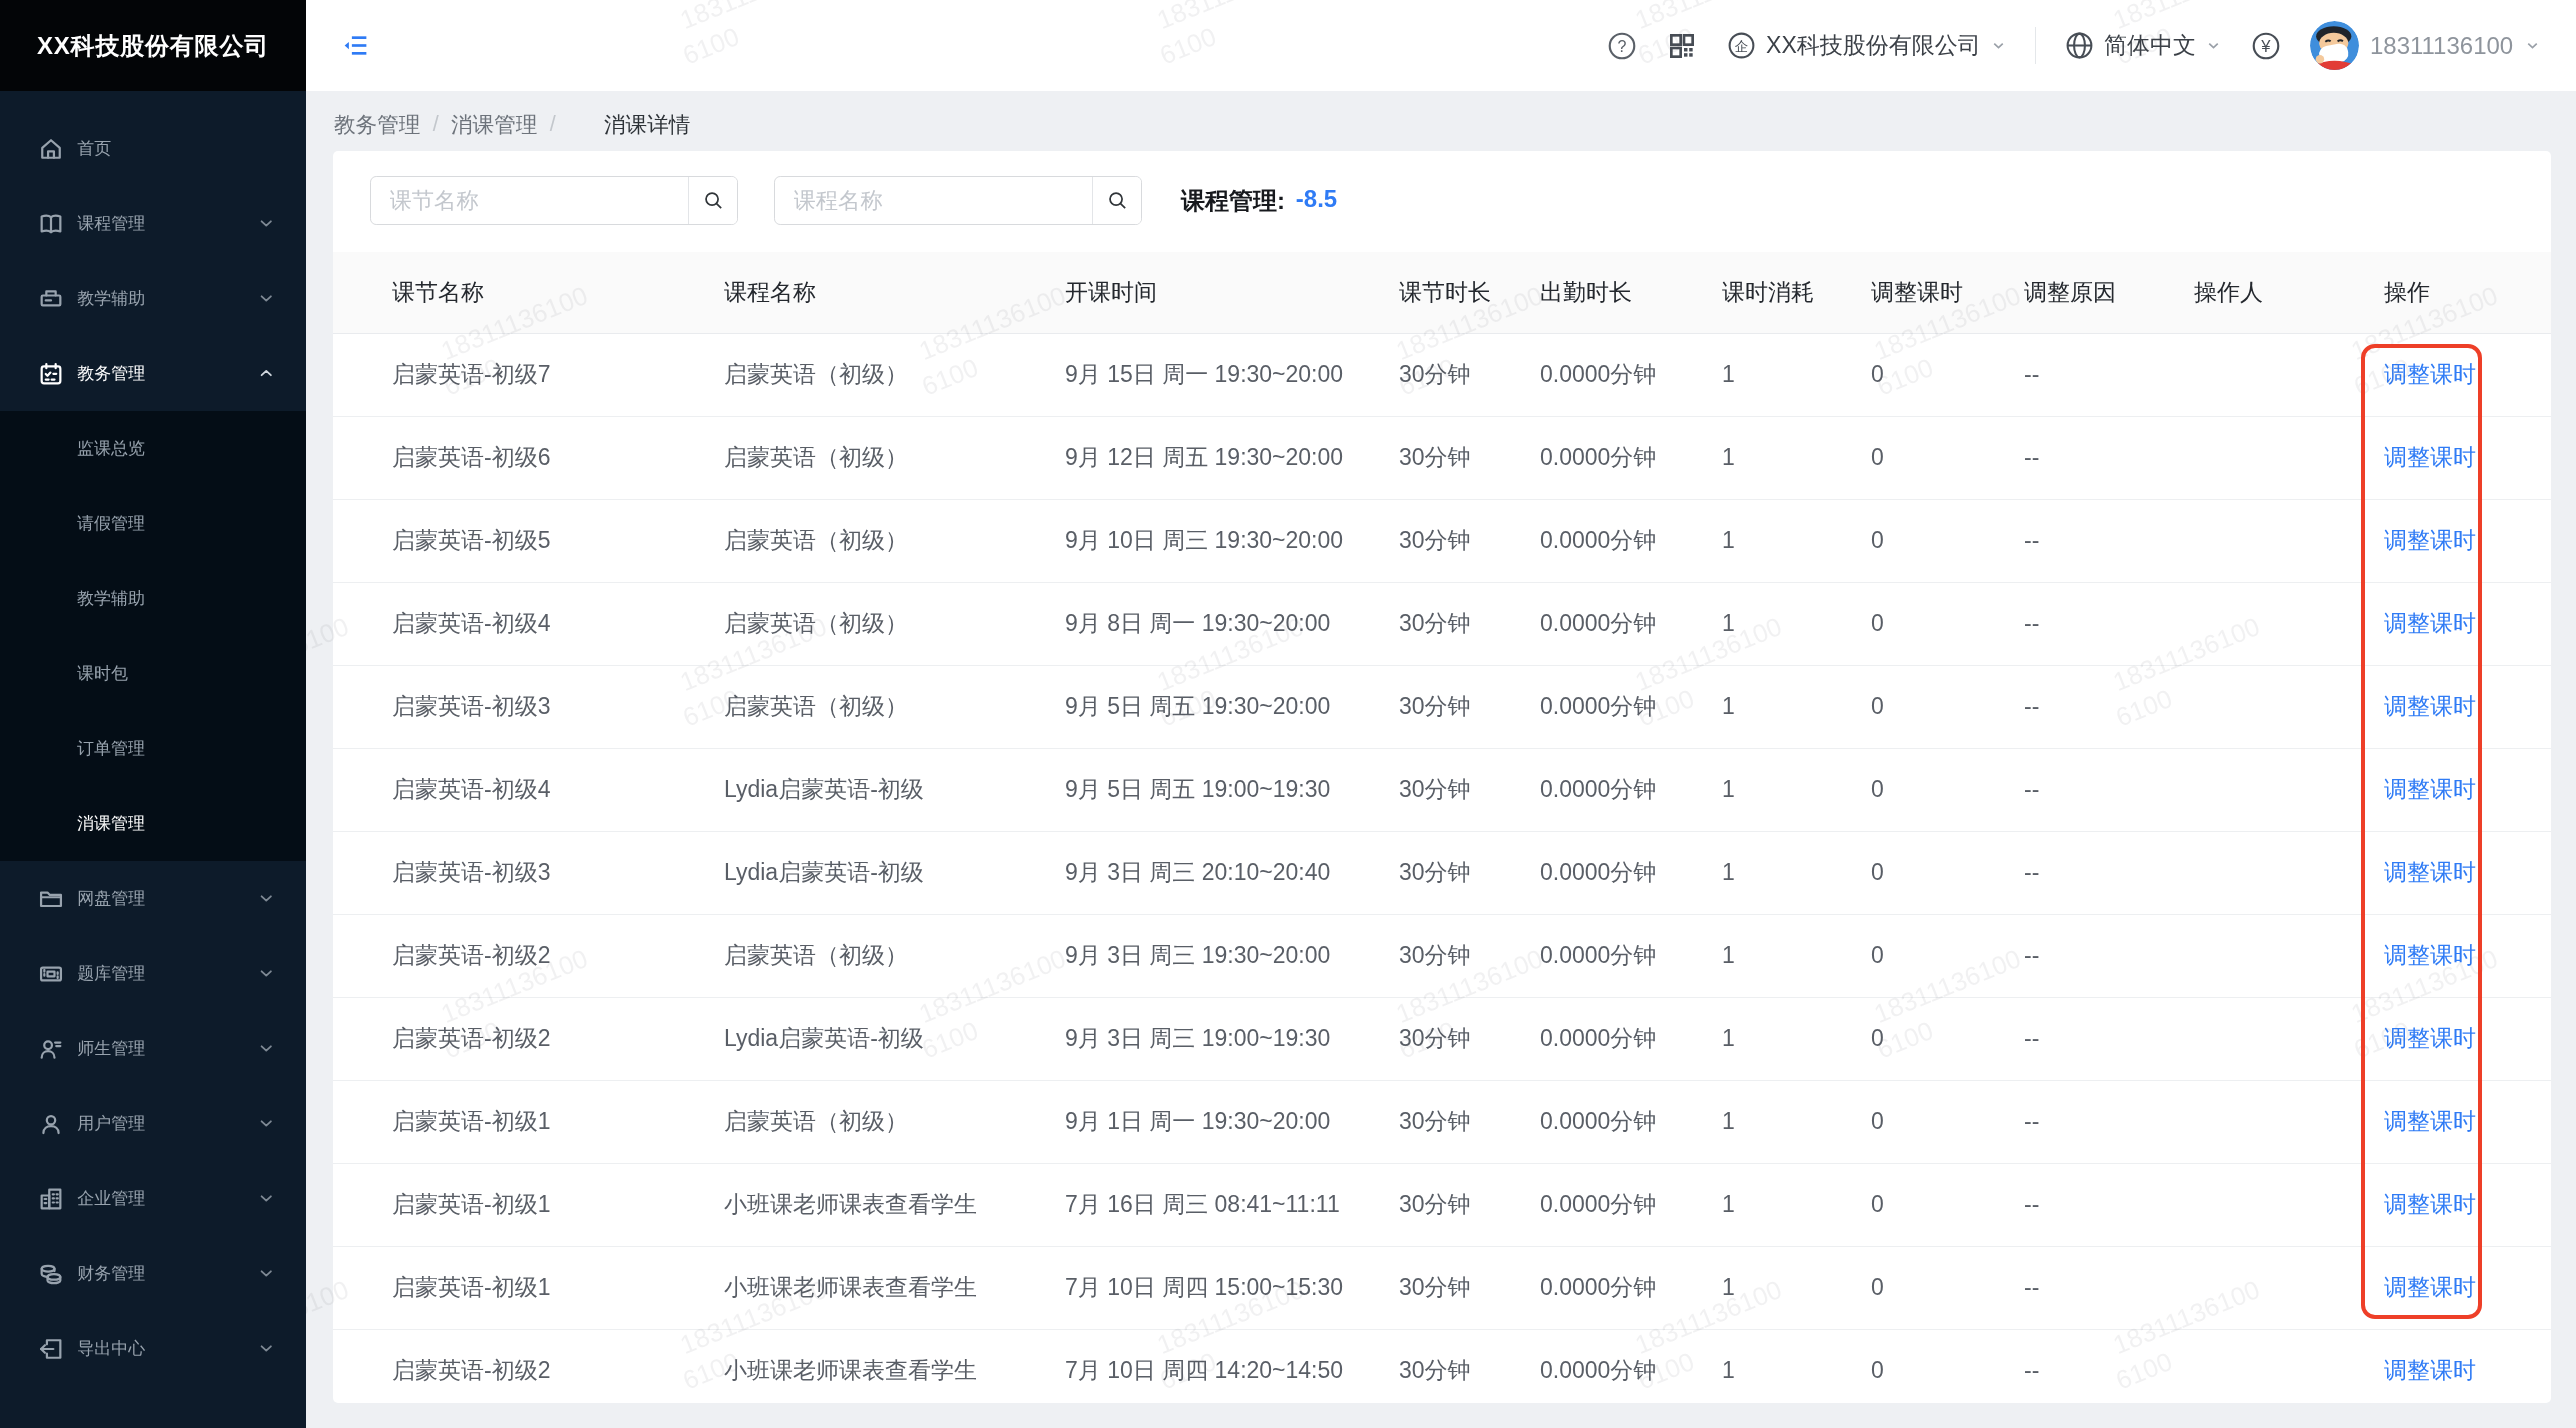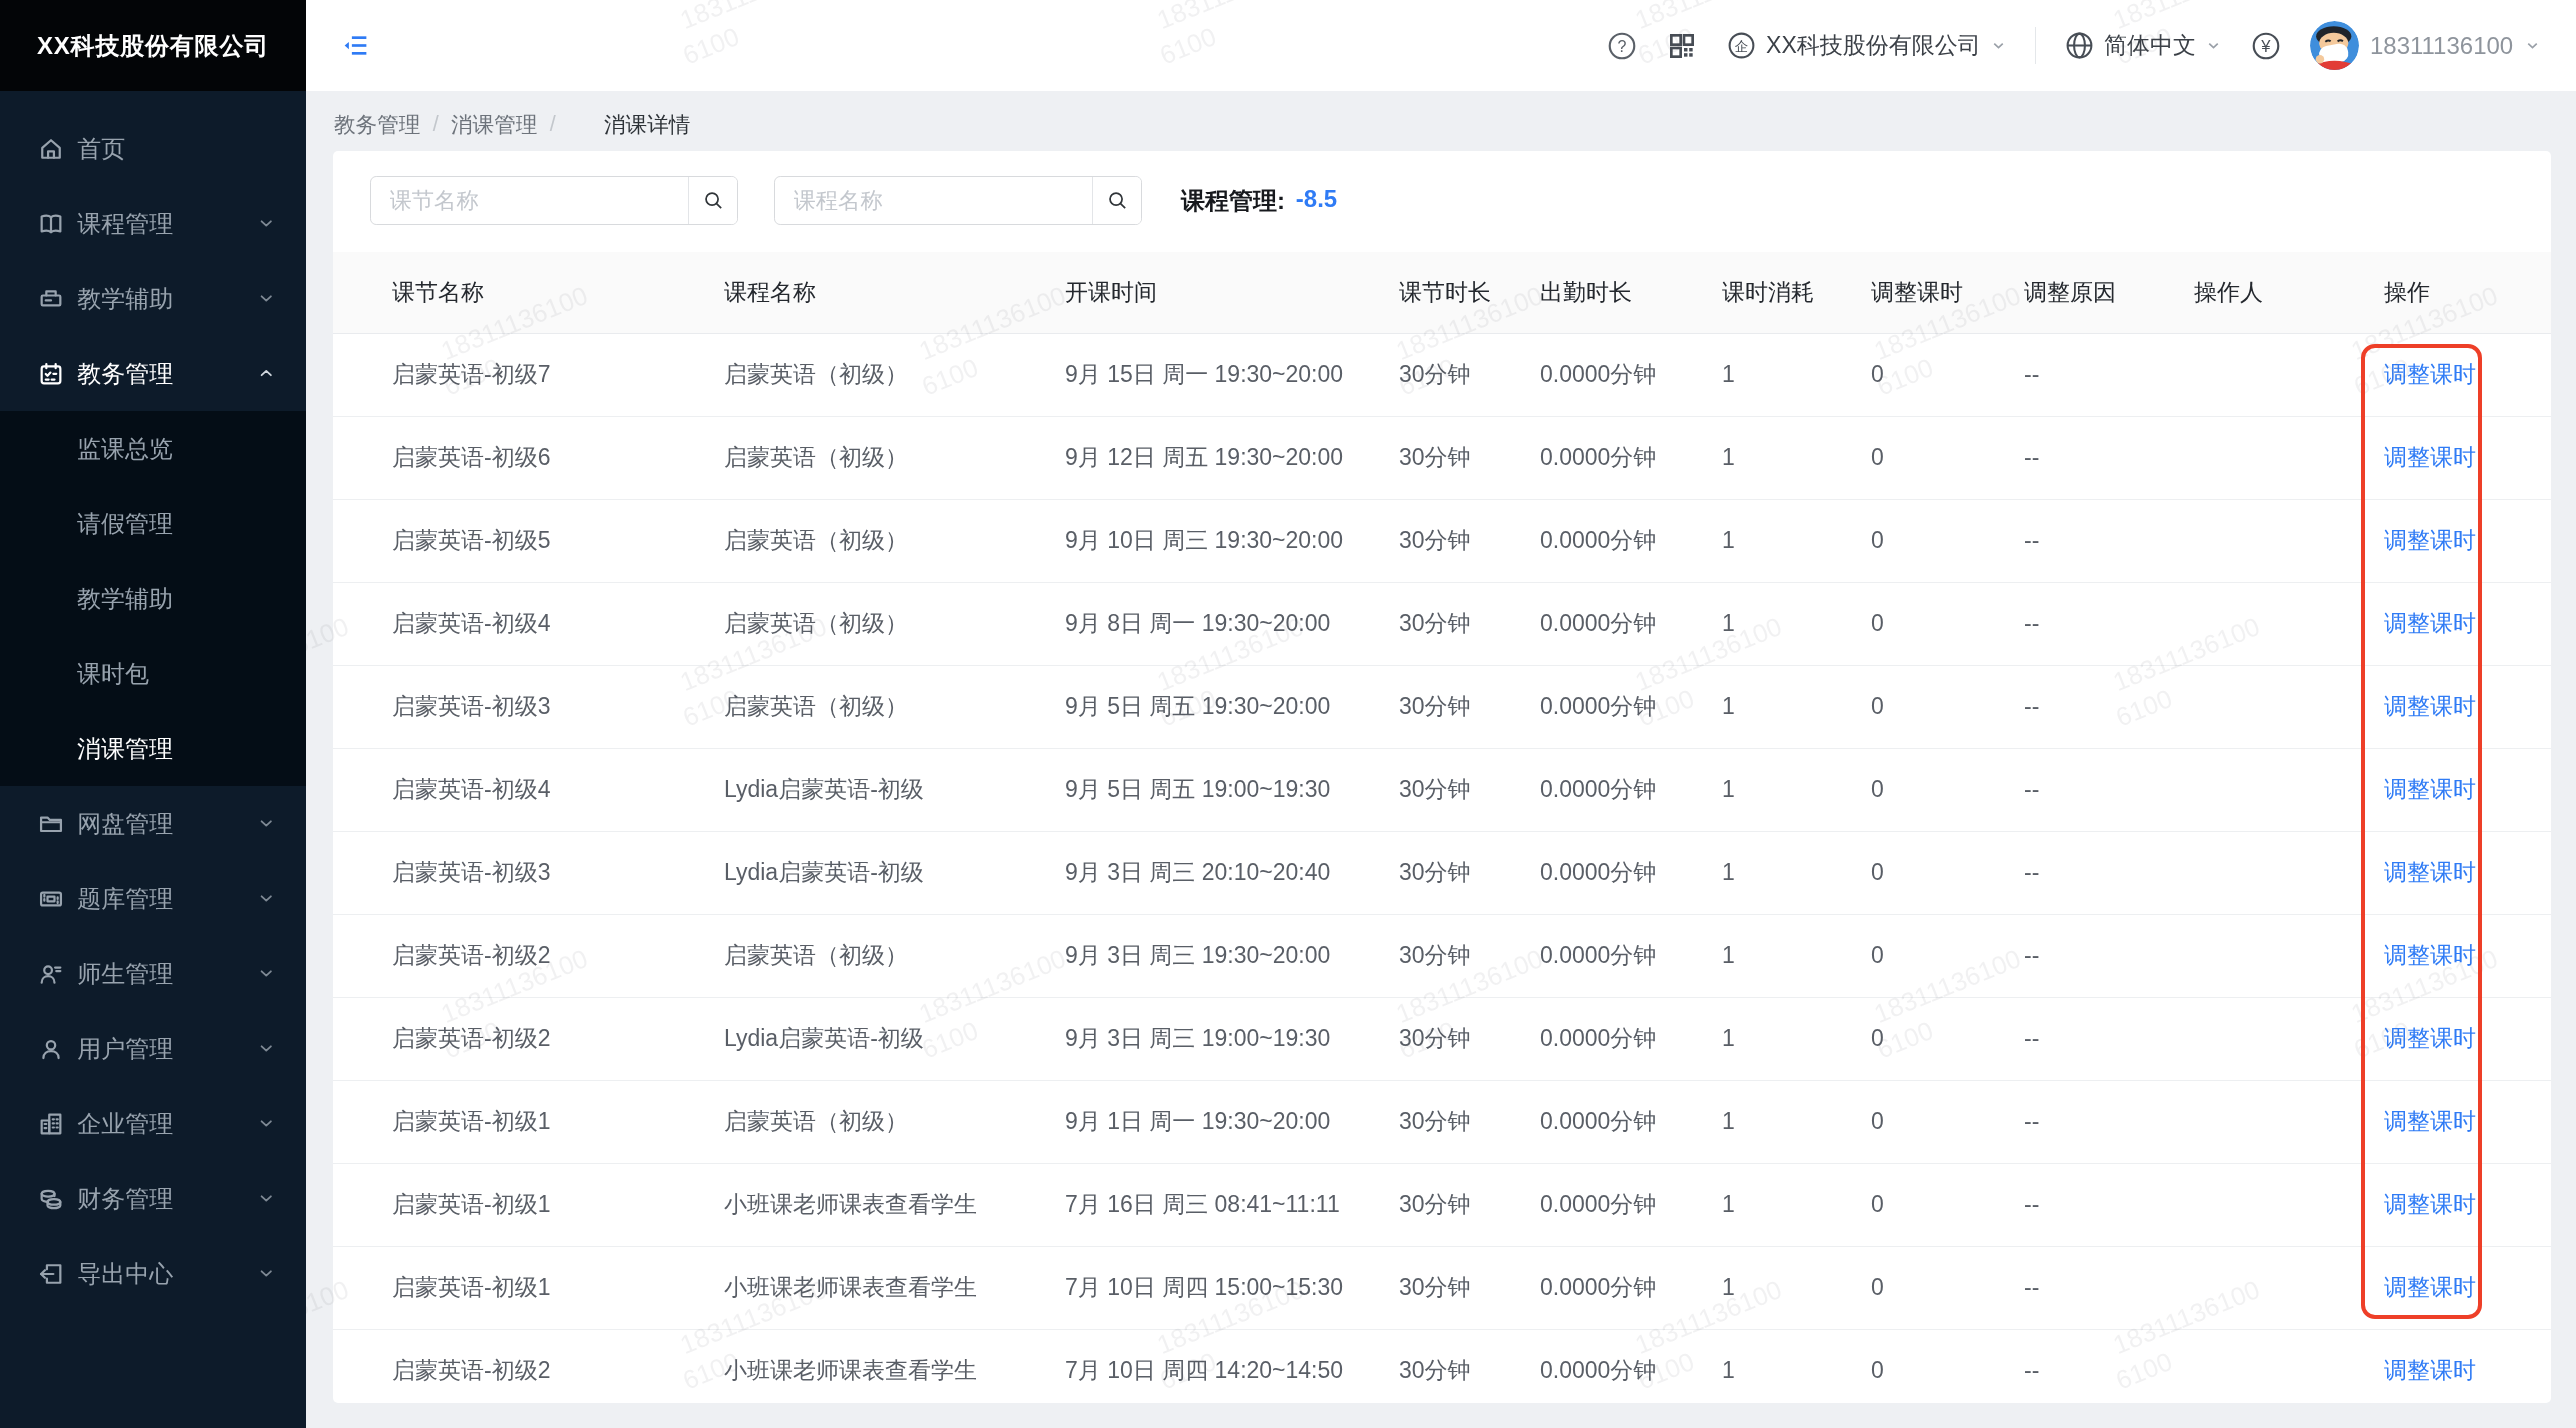--- a/index.html
+++ b/index.html
@@ -9,21 +9,21 @@
     position:relative; background:#eef0f3; color:#333;
     --accent:#2f7bf5; --red:#ee3f28;
   }
 
   
   .sidebar { position:absolute; left:0; top:0; width:306px; height:1428px; background:#0d1b2a; z-index:40; }
   .logo { height:91px; background:#030507; color:#fff; display:flex; align-items:center; justify-content:center;
           font-size:24px; font-weight:700; letter-spacing:0.8px; }
   .menu { padding-top:20px; }
   .side-item { height:75px; display:flex; align-items:center; padding:0 31px 0 37px;
-               color:#98a3ae; font-size:24px; cursor:pointer;justify-content:flex-end; }
+               color:#98a3ae; font-size:17px; cursor:pointer;justify-content:flex-end; }
   .side-item .icon { width:28px; height:28px; margin-right:12.3px; flex:none; display:flex; align-items:center; }
   .side-item .icon svg { width:28px; height:28px; }
   .side-item .lbl { flex:1; white-space:nowrap; }
   .side-item .chev { flex:none; display:flex; }
   .side-item.active { color:#ffffff; }
   .submenu { background:#040d16; }
   .submenu .side-item { padding-left:77px; }
   .submenu .side-item.active { color:#ffffff; }
 
   
@@ -146,20 +146,23 @@
           <span class="lbl">监课总览</span>
         </div>
         <div class="side-item">
           <span class="lbl">请假管理</span>
         </div>
         <div class="side-item">
           <span class="lbl">教学辅助</span>
         </div>
         <div class="side-item">
           <span class="lbl">课时包</span>
+        </div>
+        <div class="side-item">
+          <span class="lbl">订单管理</span>
         </div>
         <div class="side-item active">
           <span class="lbl">消课管理</span>
         </div>
       </div>
       <div class="side-item">
         <span class="icon">
           <svg viewBox="0 0 24 24">
             <path d="M3.5 18 V6.5 H9 L11 8.5 H20.5 V18 Z" fill="none" stroke="currentColor" stroke-width="1.9" stroke-linecap="round" stroke-linejoin="round"></path>
             <path d="M3.5 10.5 H20.5" fill="none" stroke="currentColor" stroke-width="1.9" stroke-linecap="round" stroke-linejoin="round"></path>

